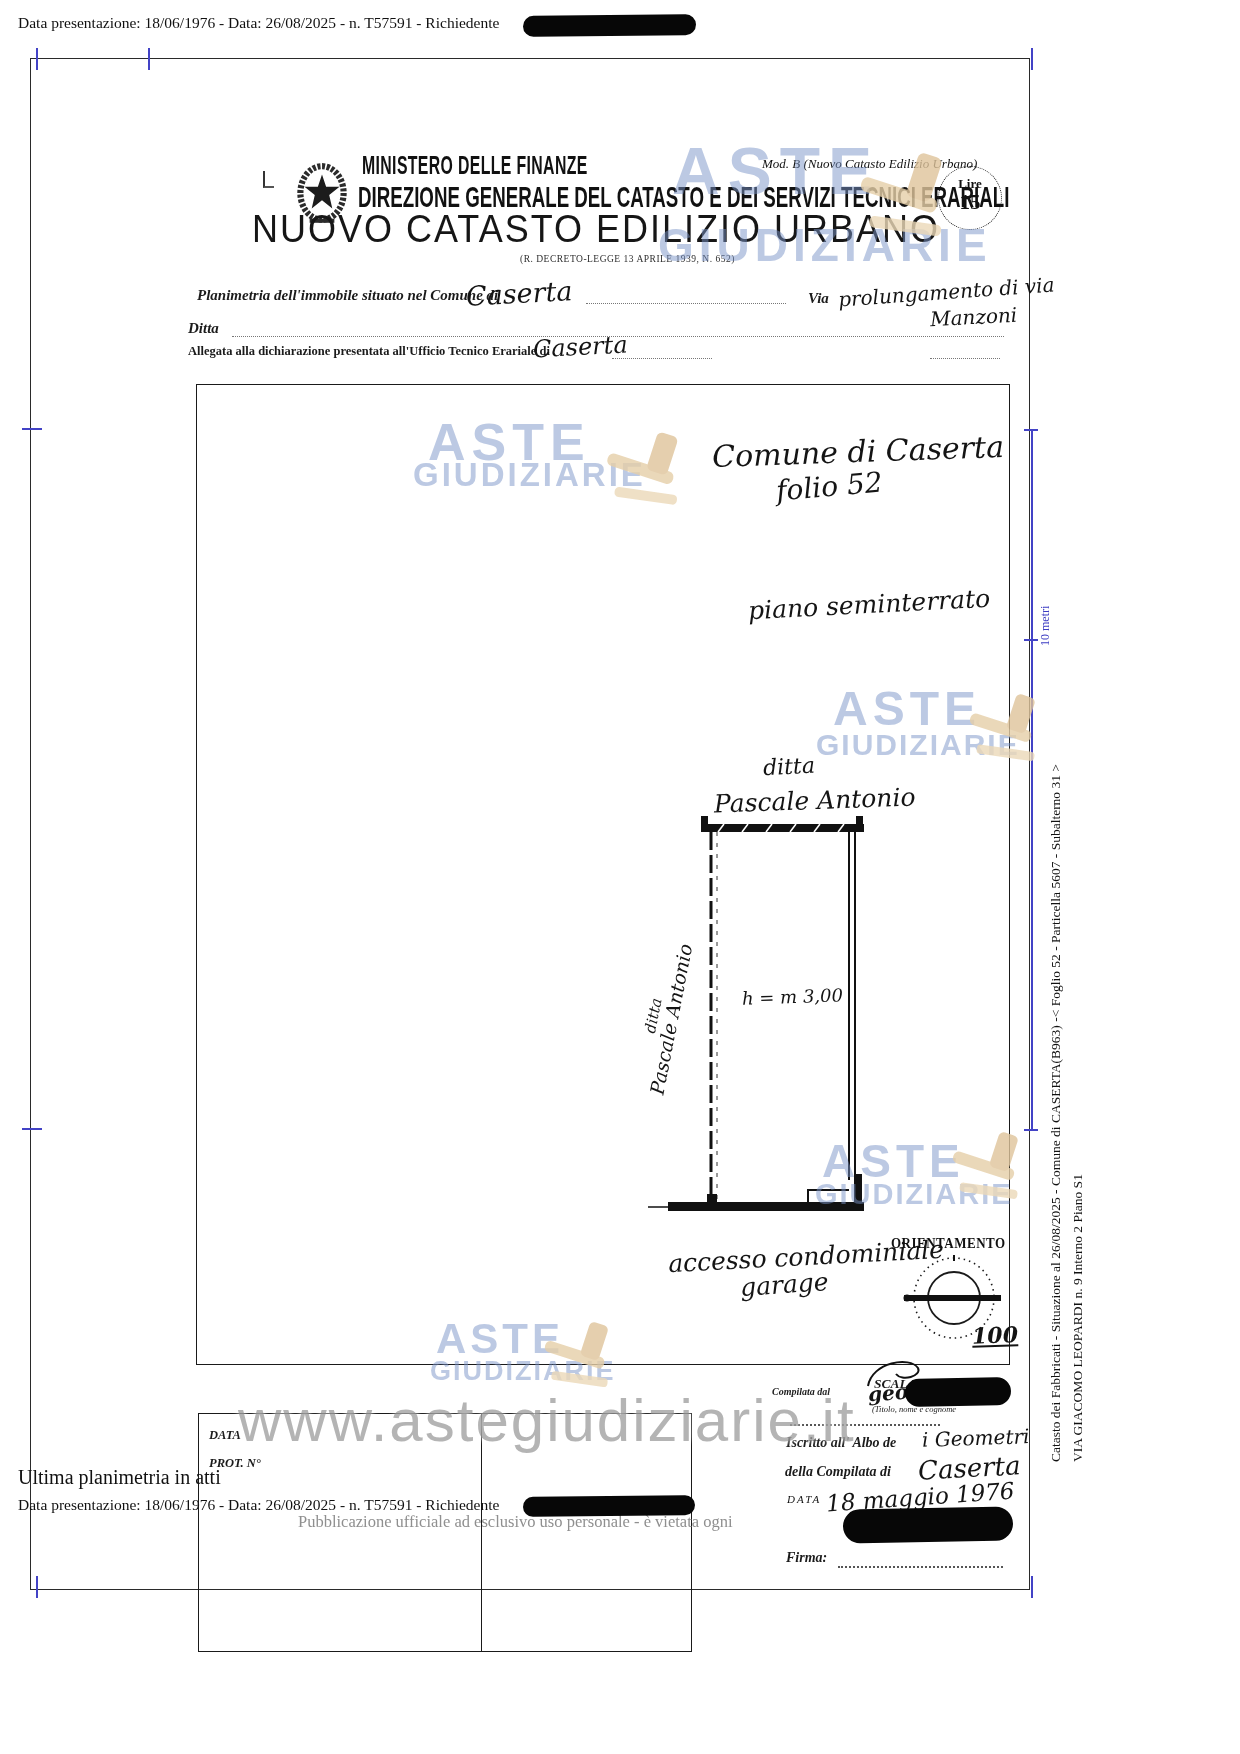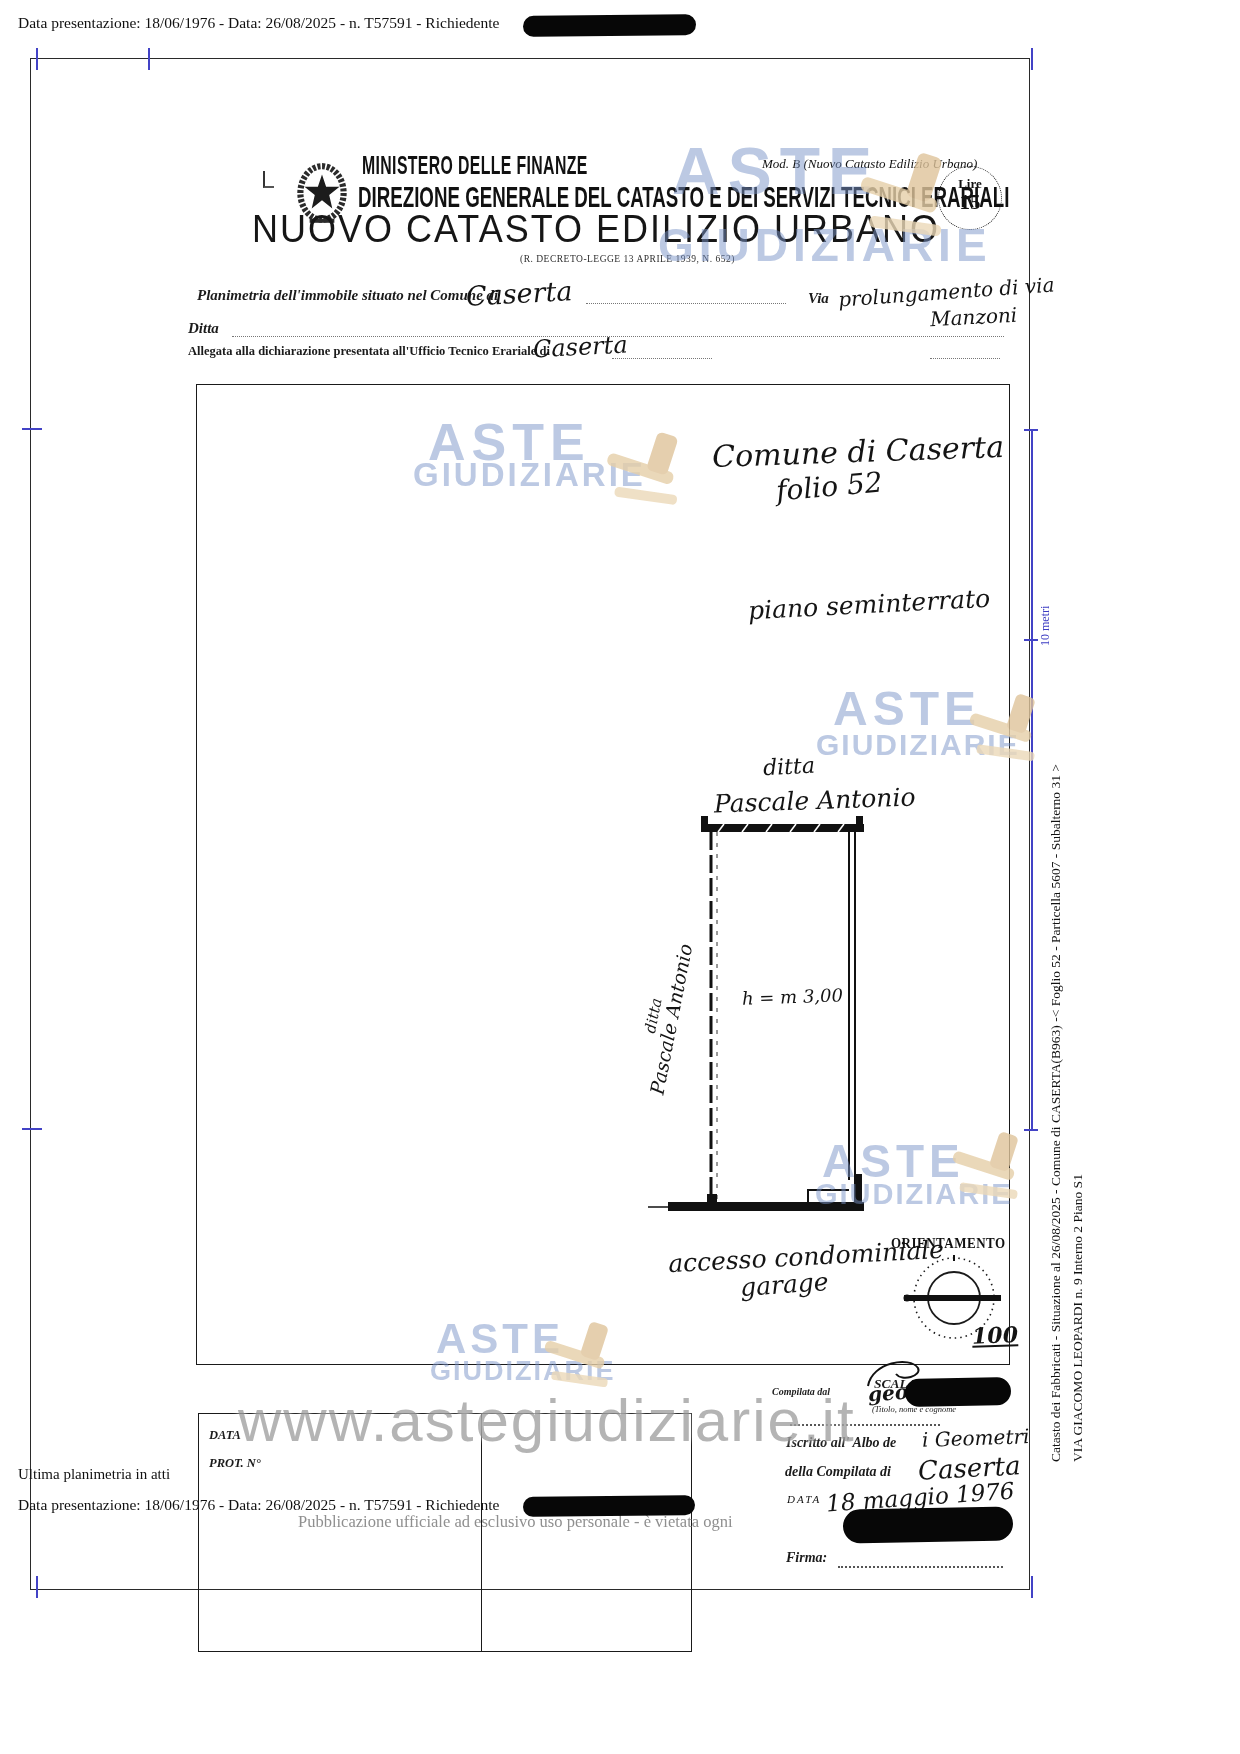--- a/index.html
+++ b/index.html
@@ -193,21 +193,21 @@
 
   <div class="abs wmt" style="left:436px;top:1318px;font-size:42px;letter-spacing:4px;">ASTE</div>
   <div class="abs wmt" style="left:430px;top:1358px;font-size:27px;letter-spacing:2px;">GIUDIZIARIE</div>
   <svg class="abs" style="left:538px;top:1318px;opacity:.8;" width="78" height="72" viewBox="0 0 56 56">
       <use href="#gv"></use>
     </svg>
 
   <div class="abs sans" style="left:238px;top:1386px;font-size:60px;letter-spacing:2px;color:rgba(130,130,130,0.6);
               text-shadow:0 0 6px #fff;z-index:4;white-space:nowrap;">www.astegiudiziarie.it</div>
 
-  <div class="abs ser" style="left:18px;top:1466px;font-size:15px;z-index:6;">Ultima planimetria in atti</div>
+  <div class="abs ser" style="left:18px;top:1466px;font-size:20px;z-index:6;">Ultima planimetria in atti</div>
   <div class="abs ser" style="left:18px;top:1496px;font-size:15.5px;white-space:nowrap;z-index:6;">Data presentazione: 18/06/1976 - Data: 26/08/2025 - n. T57591 - Richiedente</div>
   <div class="abs red" style="left:523px;top:1496px;width:172px;height:20px;transform:rotate(-0.6deg);z-index:7;"></div>
   <div class="abs ser" style="left:298px;top:1512px;font-size:16.5px;color:#8f8f8f;white-space:nowrap;z-index:5;">Pubblicazione ufficiale ad esclusivo uso personale - è vietata ogni</div>
 
   <div class="abs vrt" style="left:1048px;top:1462px;font-size:13.5px;">Catasto dei Fabbricati - Situazione al 26/08/2025 - Comune di CASERTA(B963) -&lt;  Foglio 52 - Particella  5607 - Subalterno 31  &gt;</div>
   <div class="abs vrt" style="left:1070px;top:1462px;font-size:13.5px;">VIA GIACOMO LEOPARDI n. 9  Interno 2 Piano S1</div>
 
 </div>
 
 </body></html>

